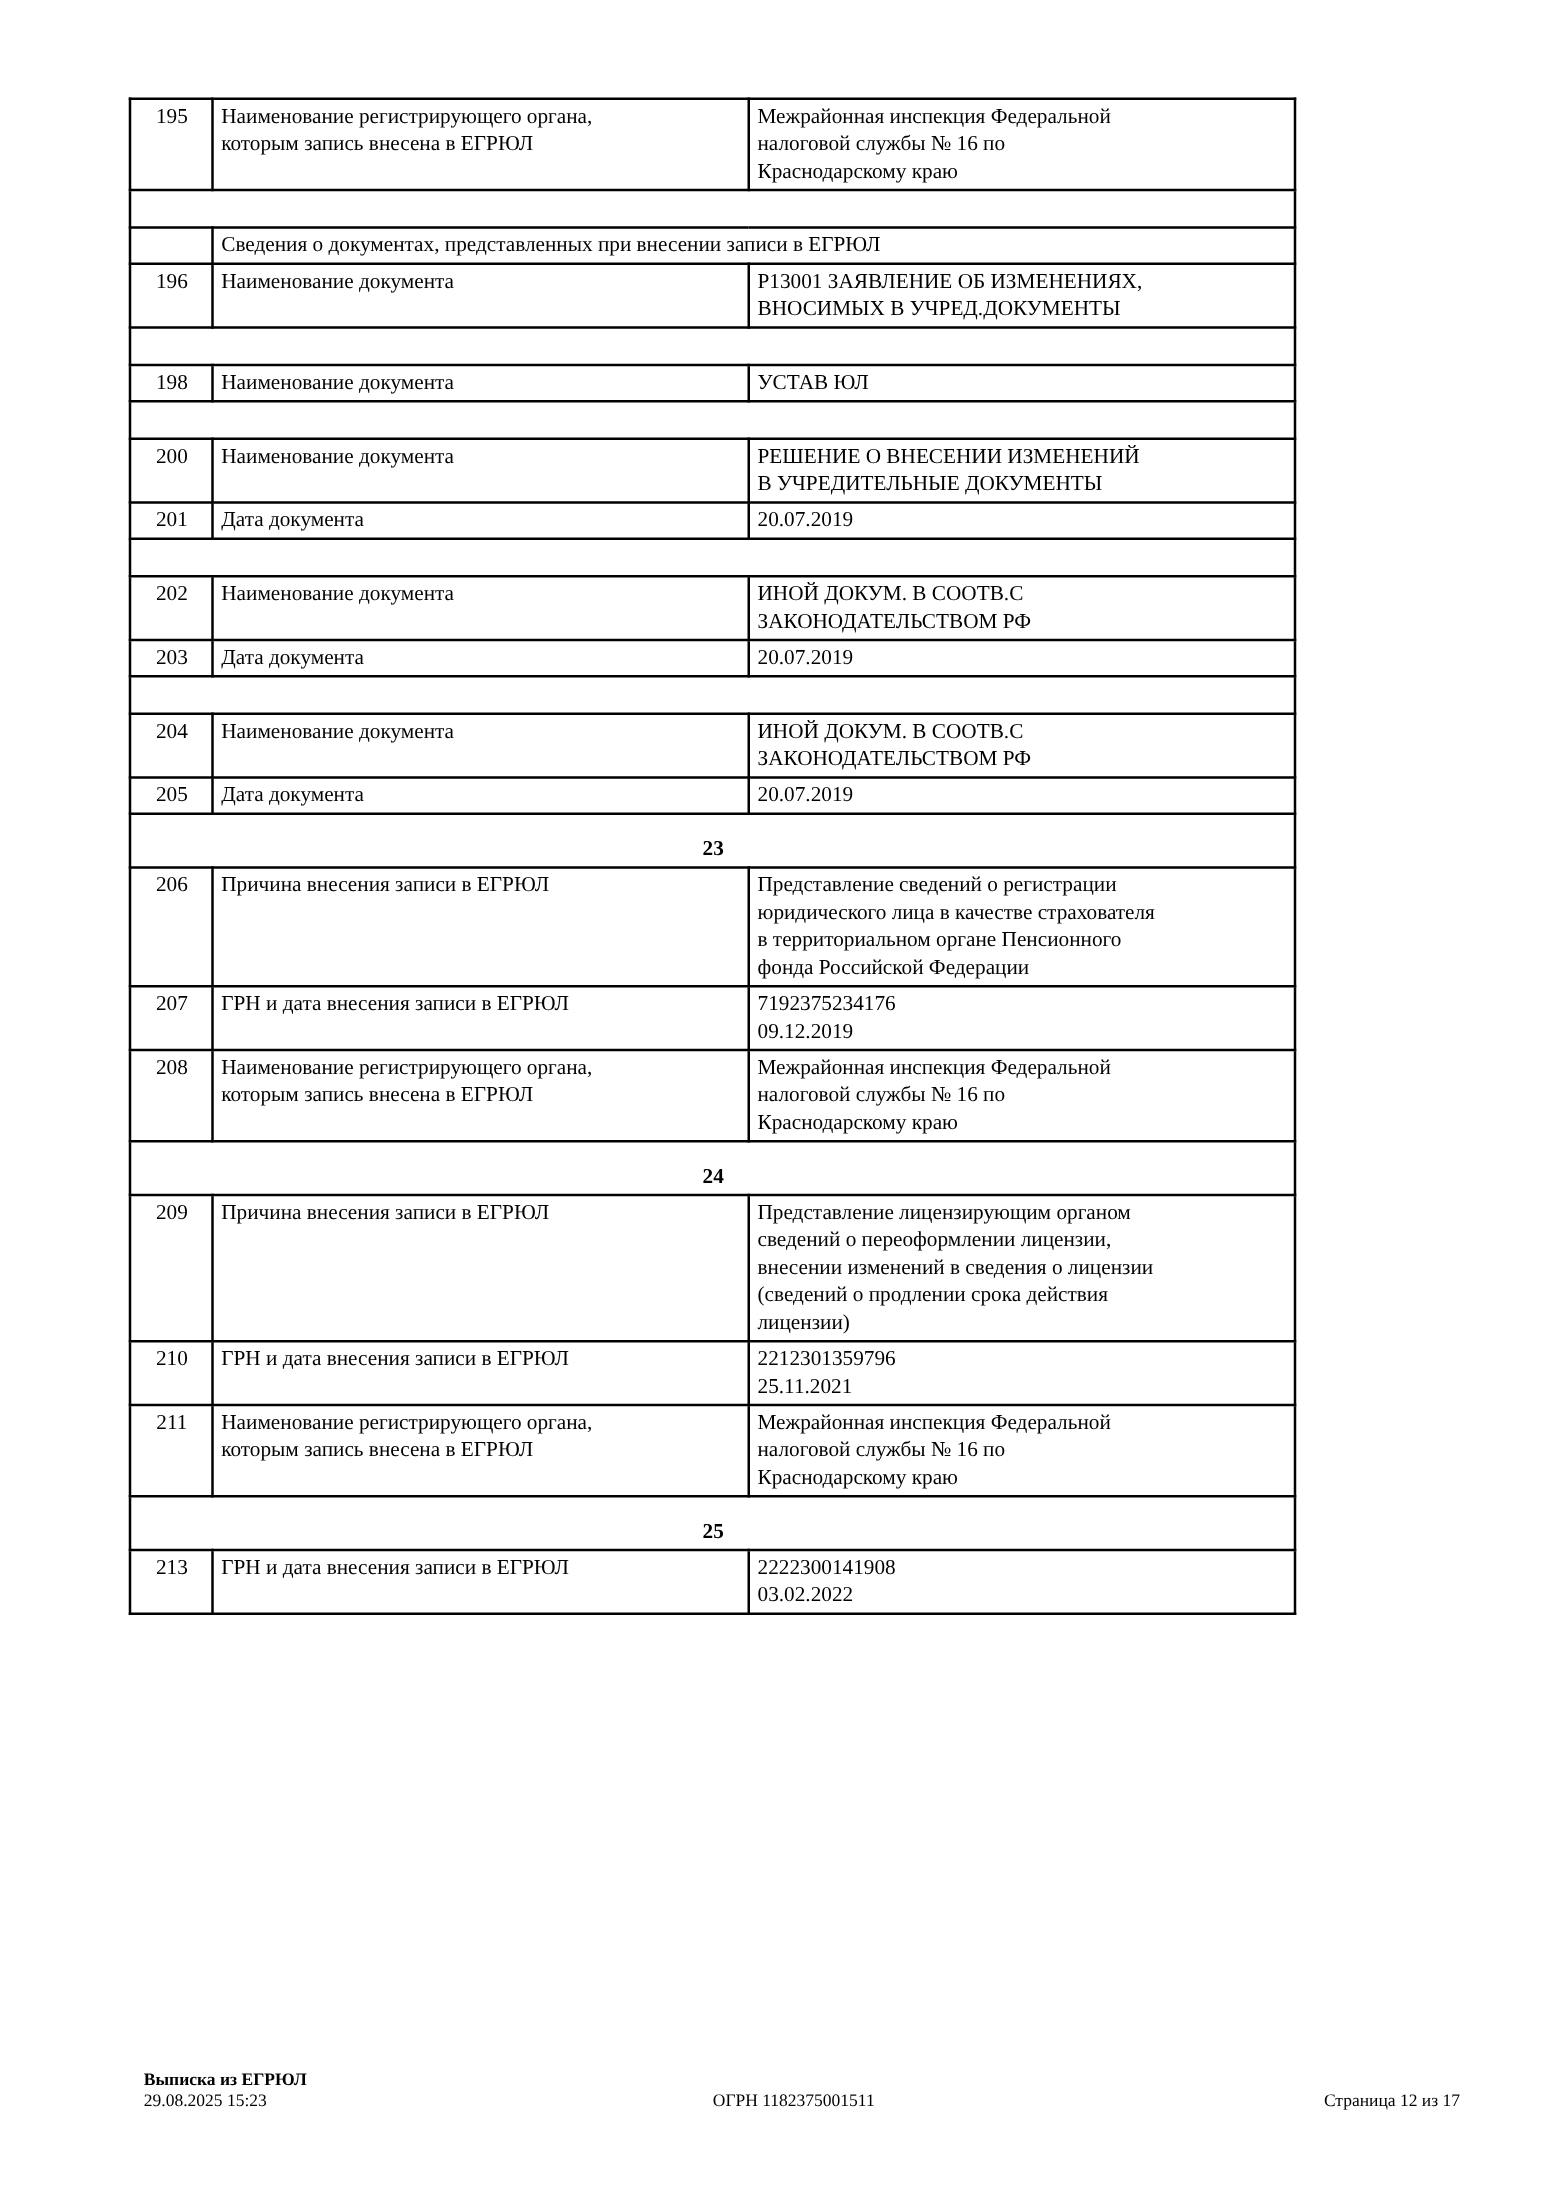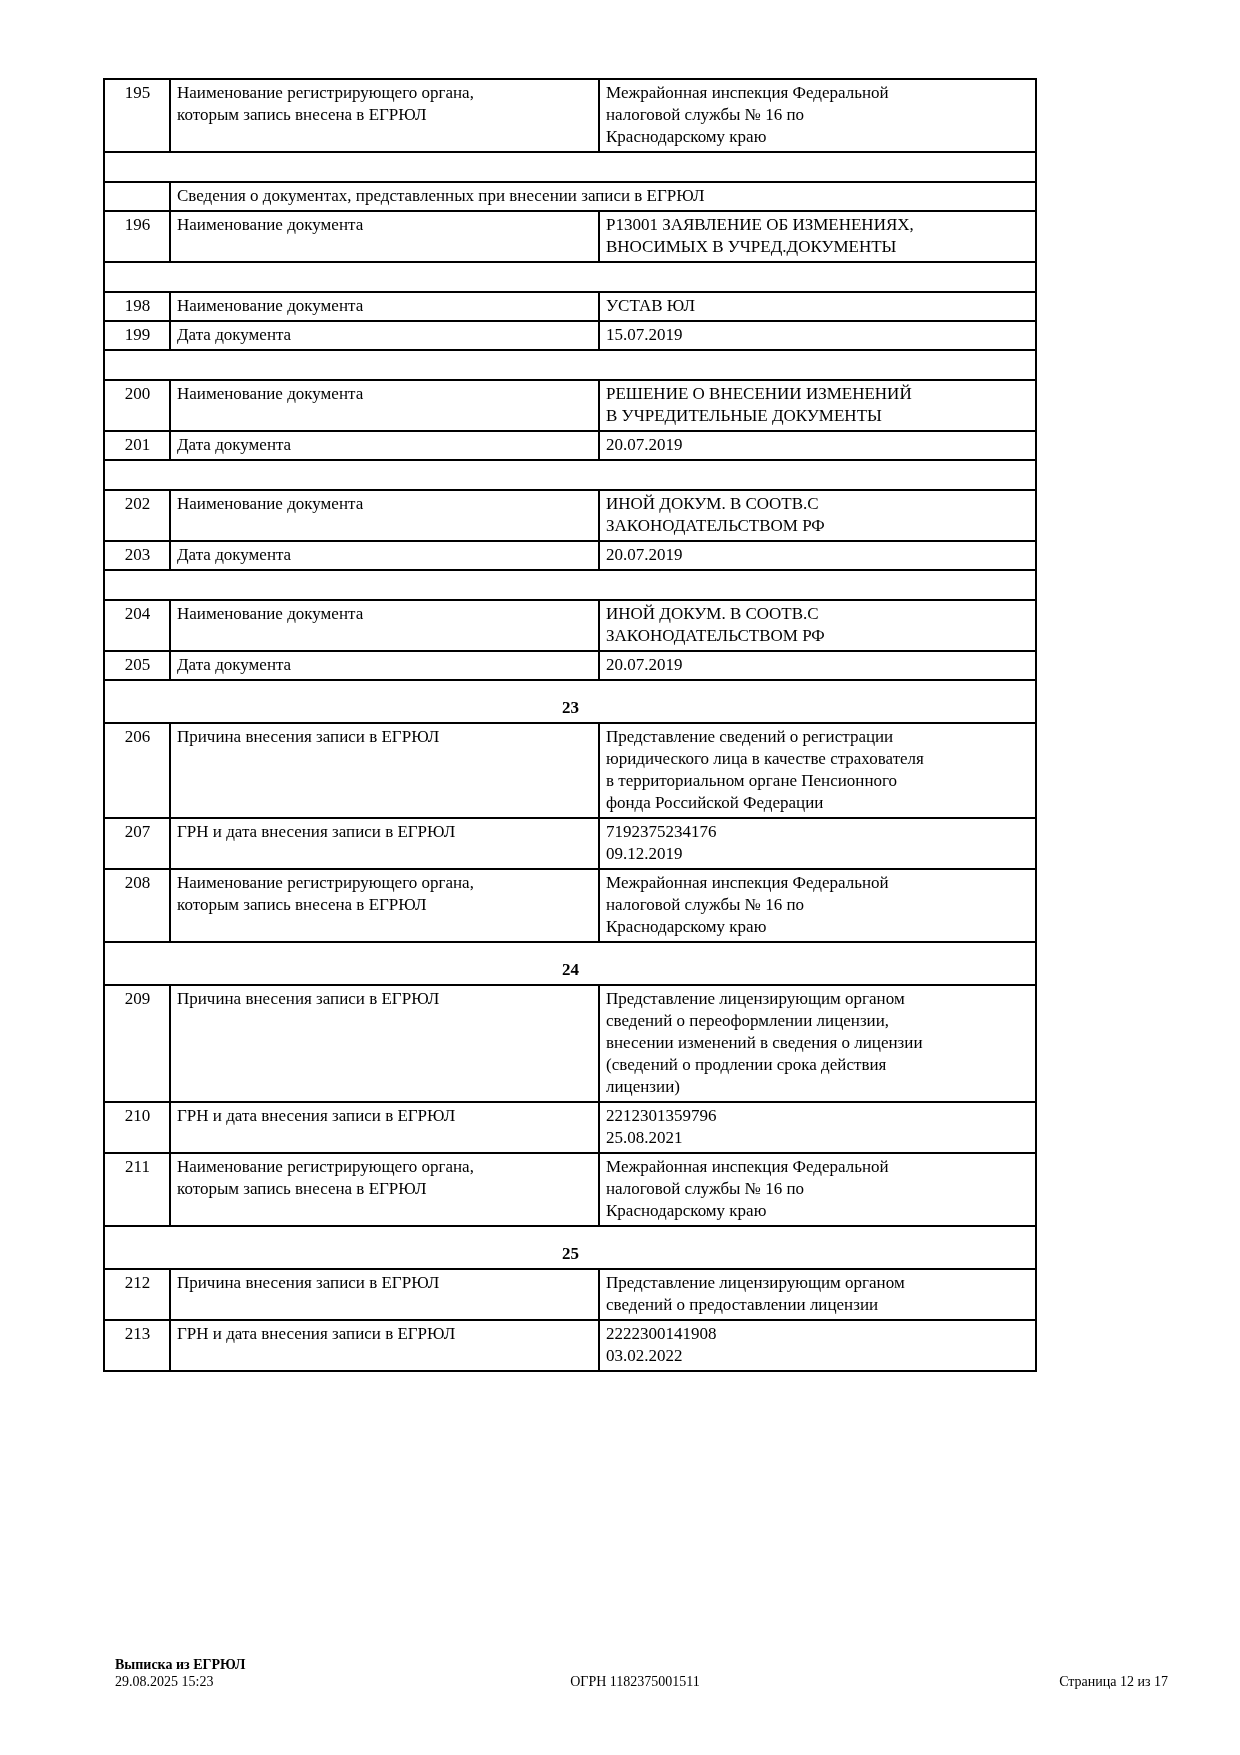--- a/index.html
+++ b/index.html
@@ -104,25 +104,20 @@
 ВНОСИМЫХ В УЧРЕД.ДОКУМЕНТЫ</td>
         </tr>
         <tr class="spacer">
           <td colspan="3"></td>
         </tr>
         <tr>
           <td class="num">198</td>
           <td>Наименование документа</td>
           <td>УСТАВ ЮЛ</td>
         </tr>
-        <tr>
-          <td class="num">199</td>
-          <td>Дата документа</td>
-          <td>15.07.2019</td>
-        </tr>
         <tr class="spacer">
           <td colspan="3"></td>
         </tr>
         <tr>
           <td class="num">200</td>
           <td>Наименование документа</td>
           <td>РЕШЕНИЕ О ВНЕСЕНИИ ИЗМЕНЕНИЙ
 В УЧРЕДИТЕЛЬНЫЕ ДОКУМЕНТЫ</td>
         </tr>
         <tr>
@@ -192,38 +187,32 @@
           <td>Представление лицензирующим органом
 сведений о переоформлении лицензии,
 внесении изменений в сведения о лицензии
 (сведений о продлении срока действия
 лицензии)</td>
         </tr>
         <tr>
           <td class="num">210</td>
           <td>ГРН и дата внесения записи в ЕГРЮЛ</td>
           <td>2212301359796
-25.08.2021</td>
+25.11.2021</td>
         </tr>
         <tr>
           <td class="num">211</td>
           <td>Наименование регистрирующего органа,
 которым запись внесена в ЕГРЮЛ</td>
           <td>Межрайонная инспекция Федеральной
 налоговой службы № 16 по
 Краснодарскому краю</td>
         </tr>
         <tr class="section">
           <td colspan="3">25</td>
-        </tr>
-        <tr>
-          <td class="num">212</td>
-          <td>Причина внесения записи в ЕГРЮЛ</td>
-          <td>Представление лицензирующим органом
-сведений о предоставлении лицензии</td>
         </tr>
         <tr>
           <td class="num">213</td>
           <td>ГРН и дата внесения записи в ЕГРЮЛ</td>
           <td>2222300141908
 03.02.2022</td>
         </tr>
       </tbody>
   </table>
 

